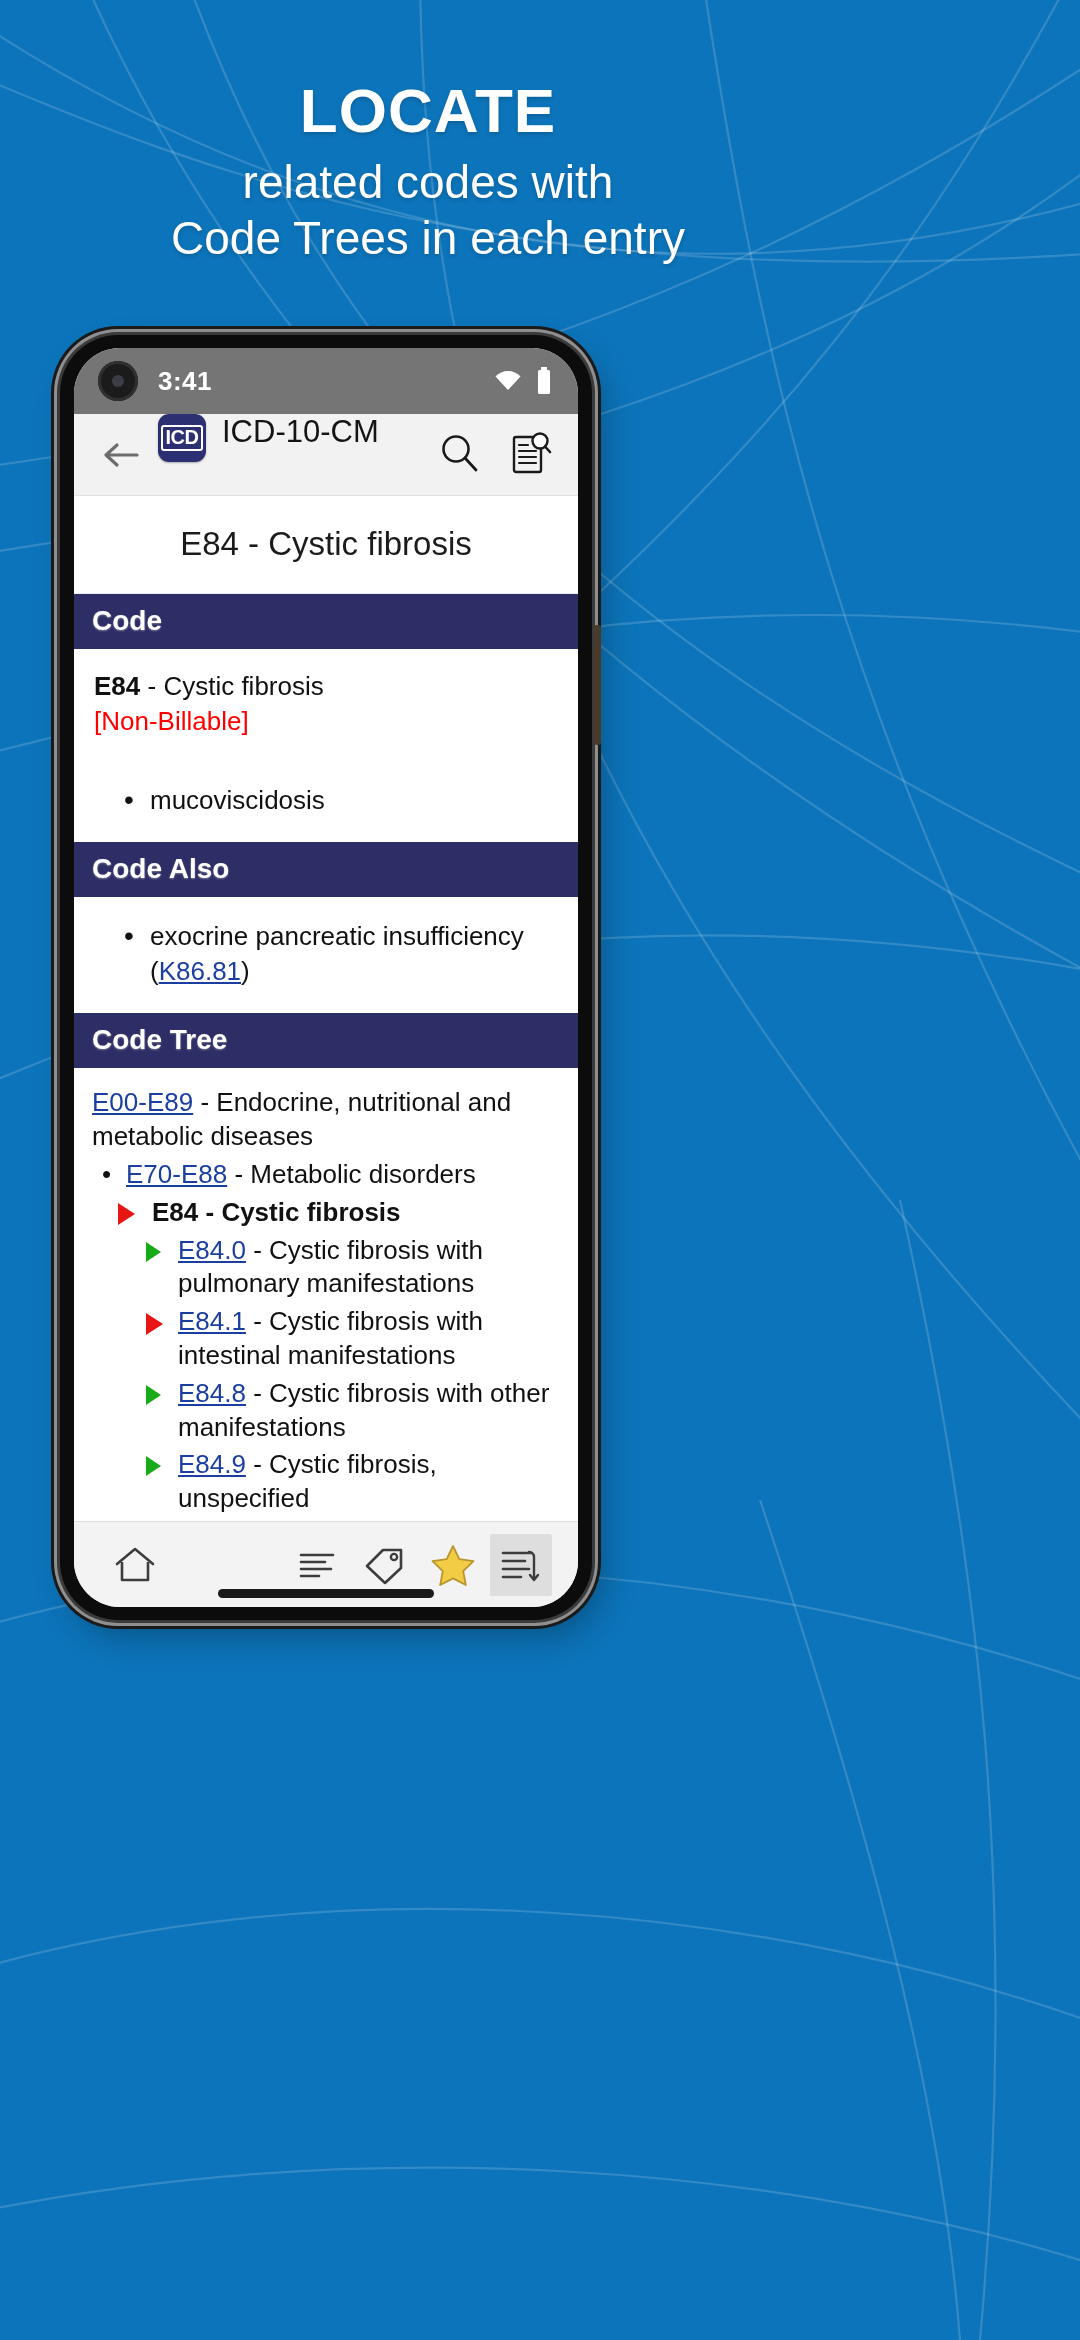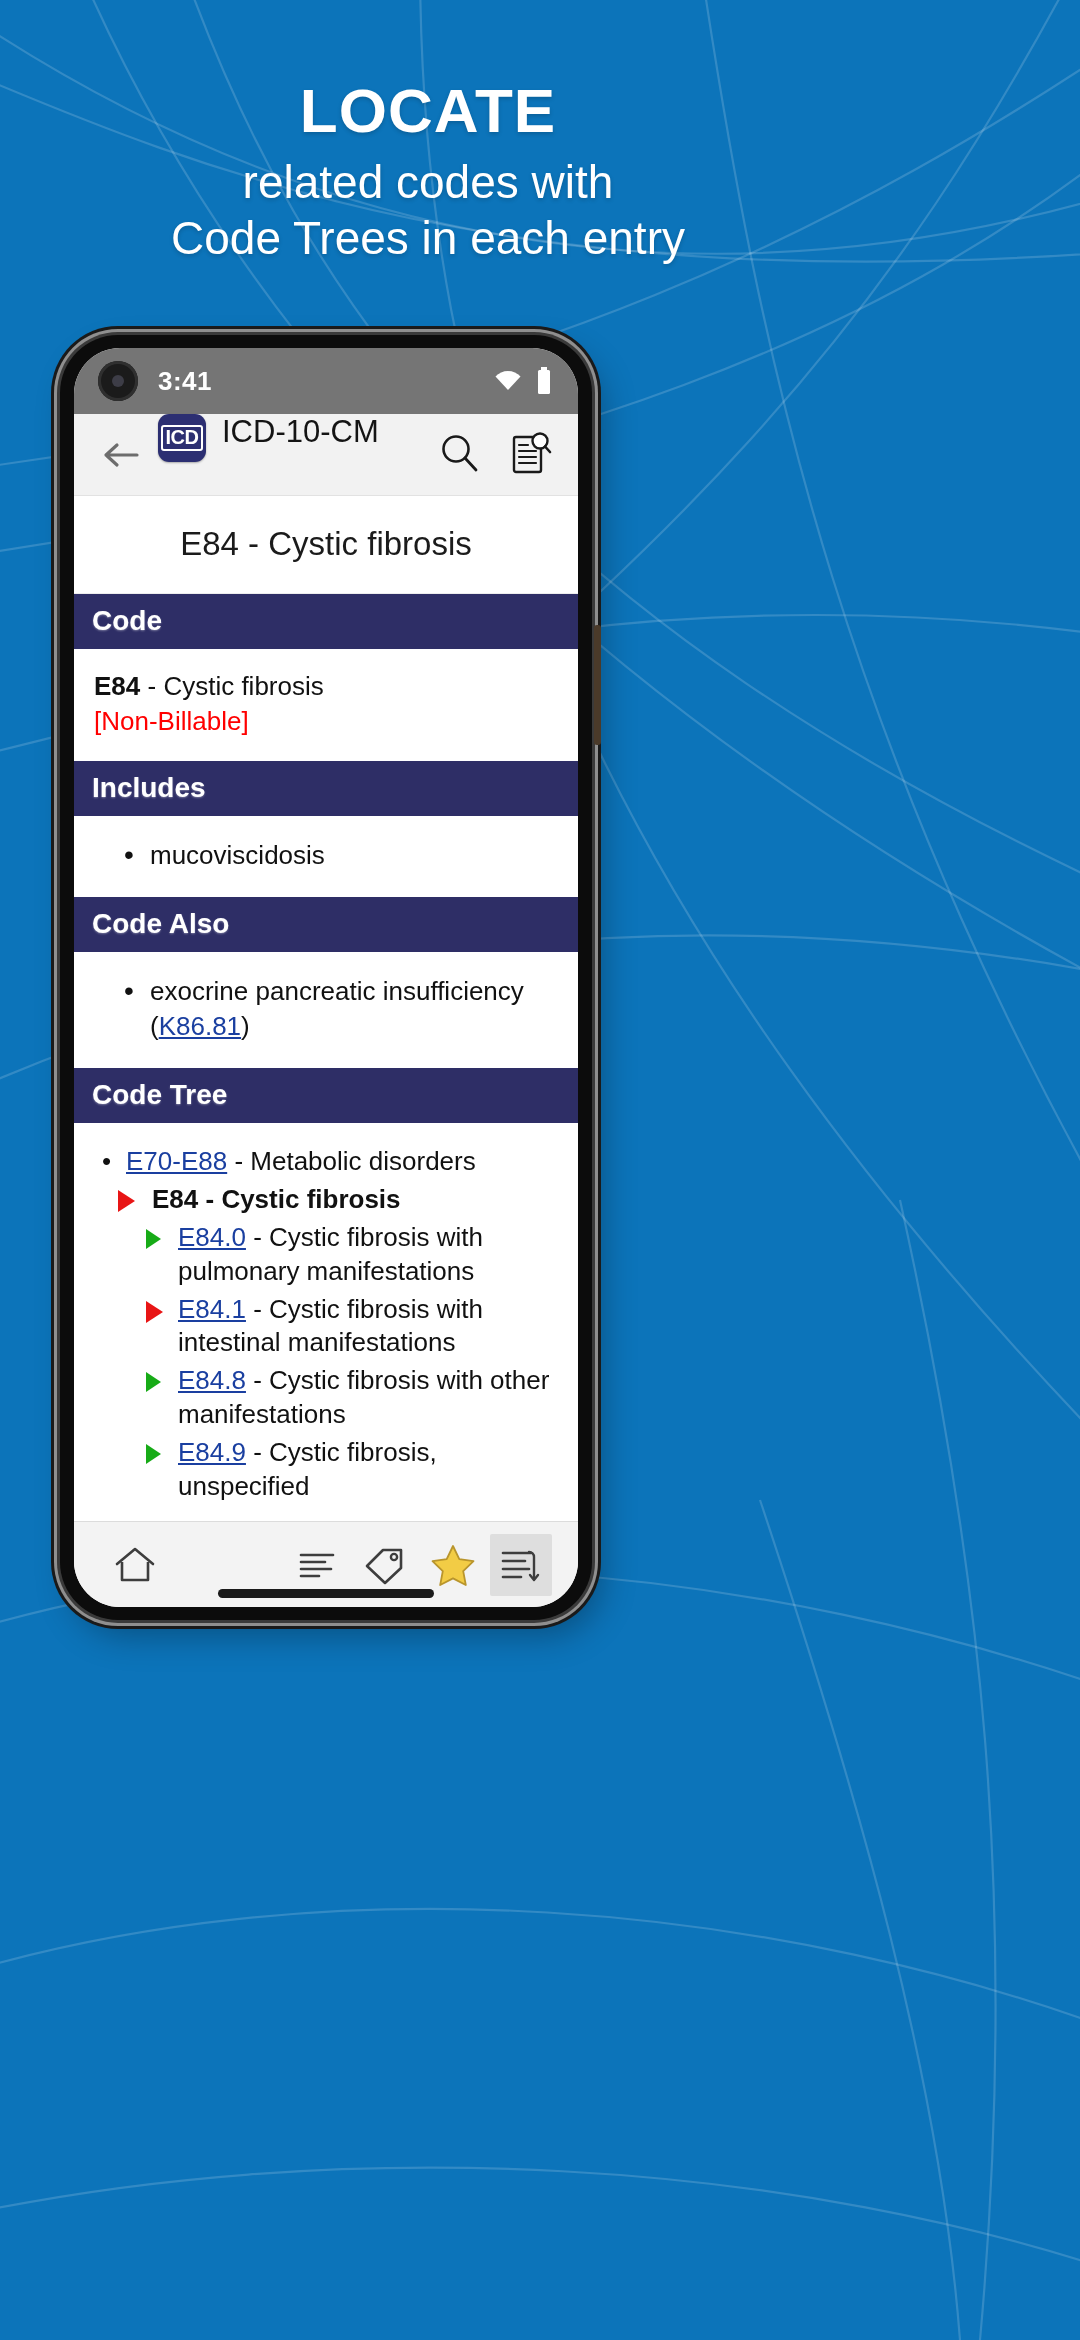--- a/index.html
+++ b/index.html
@@ -237,37 +237,39 @@
       <div class="entry-title">E84 - Cystic fibrosis</div>
 
       <div class="sec-head">Code</div>
       <div class="sec-body">
         <div class="code-line">
           <b>E84</b><span> - </span><span>Cystic fibrosis</span>
         </div>
         <div class="nonbillable">[Non-Billable]</div>
       </div>
 
-      <div class="sec-head">Includes</div>
       <div class="sec-body tight">
         <ul class="bullets">
           <li>mucoviscidosis</li>
         </ul>
       </div>
 
       <div class="sec-head">Code Also</div>
       <div class="sec-body tight">
         <ul class="bullets">
           <li><span>exocrine pancreatic insufficiency (</span><a class="codelink" href="#">K86.81</a><span>)</span></li>
         </ul>
       </div>
 
       <div class="sec-head">Code Tree</div>
       <div class="tree">
 
+        <div class="tree-root">
+          <a class="codelink" href="#">E00-E89</a><span> - </span><span>Endocrine, nutritional and metabolic diseases</span>
+        </div>
 
         <div class="tree-l1">
           <a class="codelink" href="#">E70-E88</a><span> - </span><span>Metabolic disorders</span>
         </div>
 
         <div class="tree-l2">
           <span class="tri red"></span><span>E84</span><span> - </span><span>Cystic fibrosis</span>
         </div>
 
         <div class="tree-l3">

